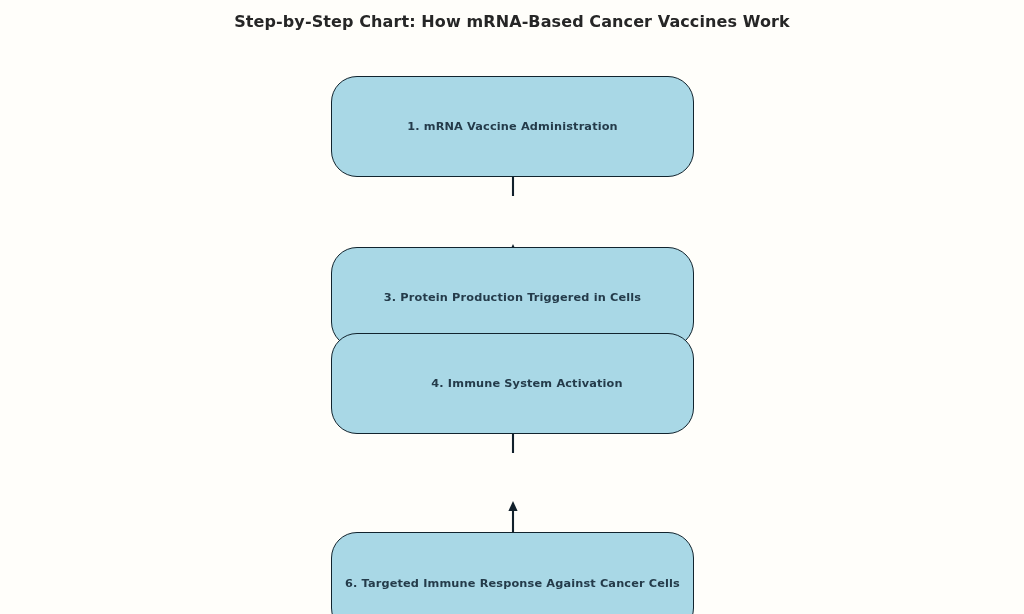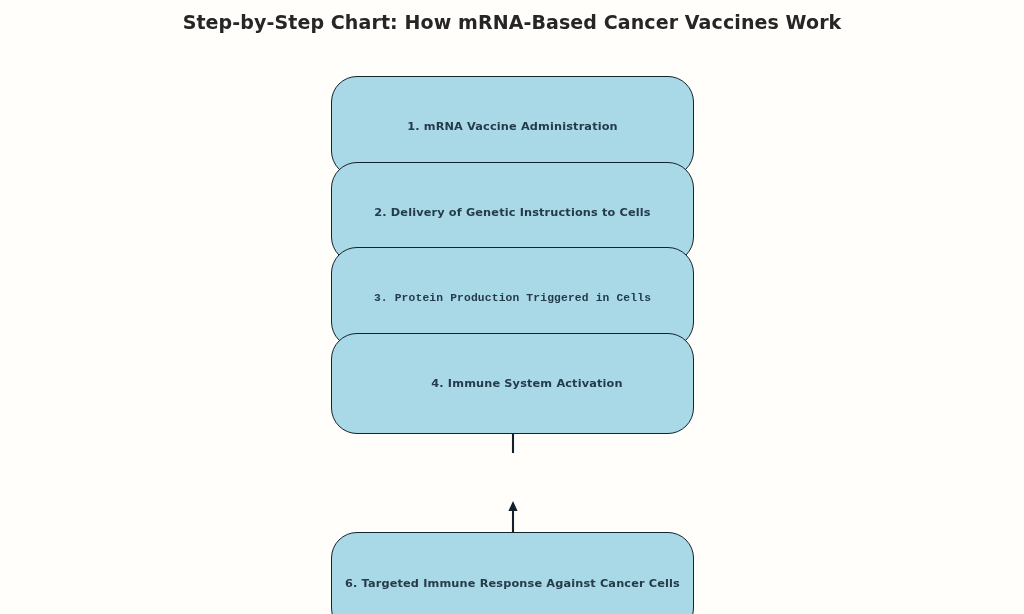--- a/index.html
+++ b/index.html
@@ -16,21 +16,21 @@
   }
 
   #chart-title {
     position: absolute;
     top: 0;
     left: 0;
     width: 1024px;
     height: 44px;
     line-height: 44px;
     text-align: center;
-    font-size: 19px;
+    font-size: 16px;
     font-weight: bold;
     color: #262626;
     letter-spacing: 0.1px;
     white-space: nowrap;
   }
 
   #flow-canvas {
     position: absolute;
     top: 16px;
     left: 0;
@@ -101,25 +101,22 @@
         <line x1="513" y1="150" x2="513" y2="180"></line>
         <polygon points="513,142 508.4,152 517.6,152" stroke="none"></polygon>
       </g>
     </g>
   </svg>
 
   <div class="step-node" style="top:60px;">
     <span class="step-label">1. mRNA Vaccine Administration</span>
   </div>
 
-  <div class="step-node" style="top:146px;">
-    <span class="step-label">2. Delivery of Genetic Instructions to Cells</span>
-  </div>
 
-  <div class="step-node" style="top:231px;font-family:Liberation Mono, monospace;">
+  <div class="step-node" style="top:231px;">
     <span class="step-label">3. Protein Production Triggered in Cells</span>
   </div>
 
   <div class="step-node" style="top:317px;padding-left:29px;">
     <span class="step-label">4. Immune System Activation</span>
   </div>
 
 
   <div class="step-node" style="top:489px;height:102px;margin-top:27px;">
     <span class="step-label">6. Targeted Immune Response Against Cancer Cells</span>

